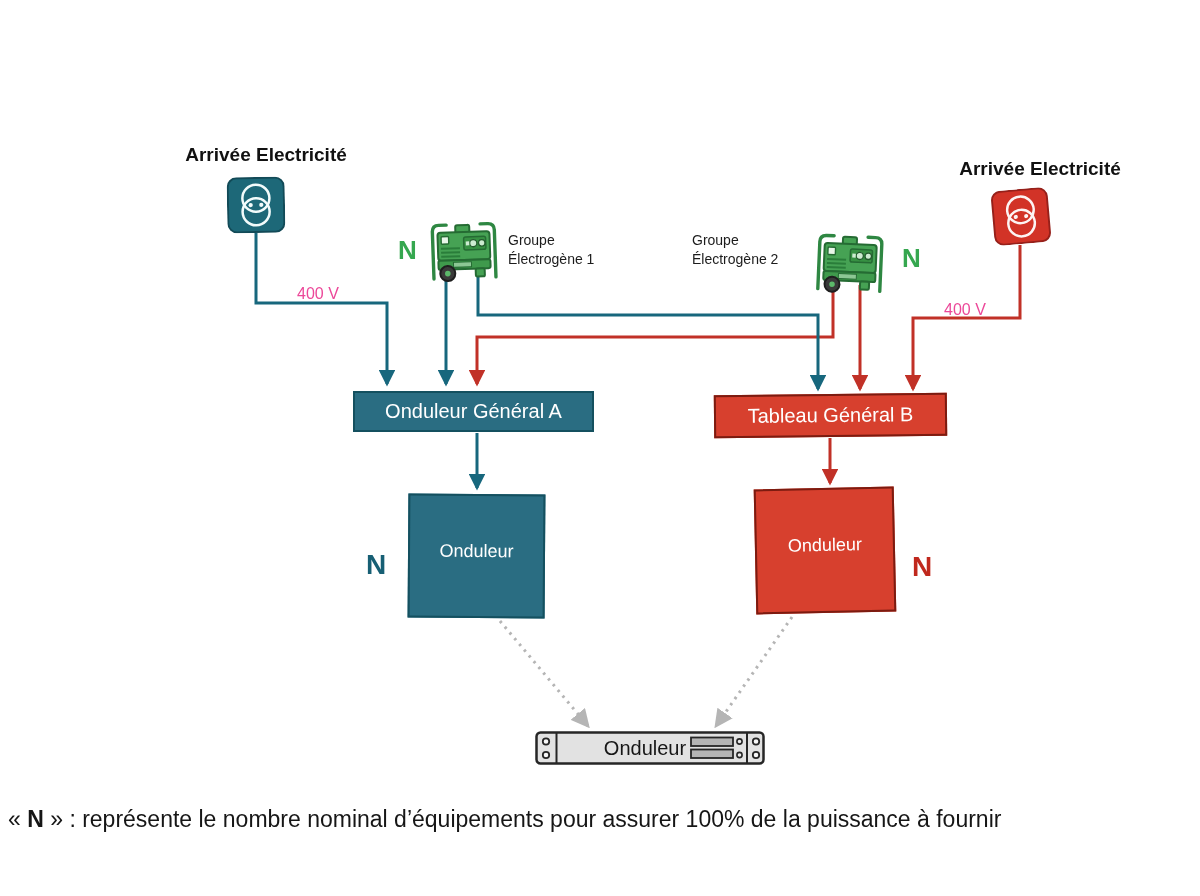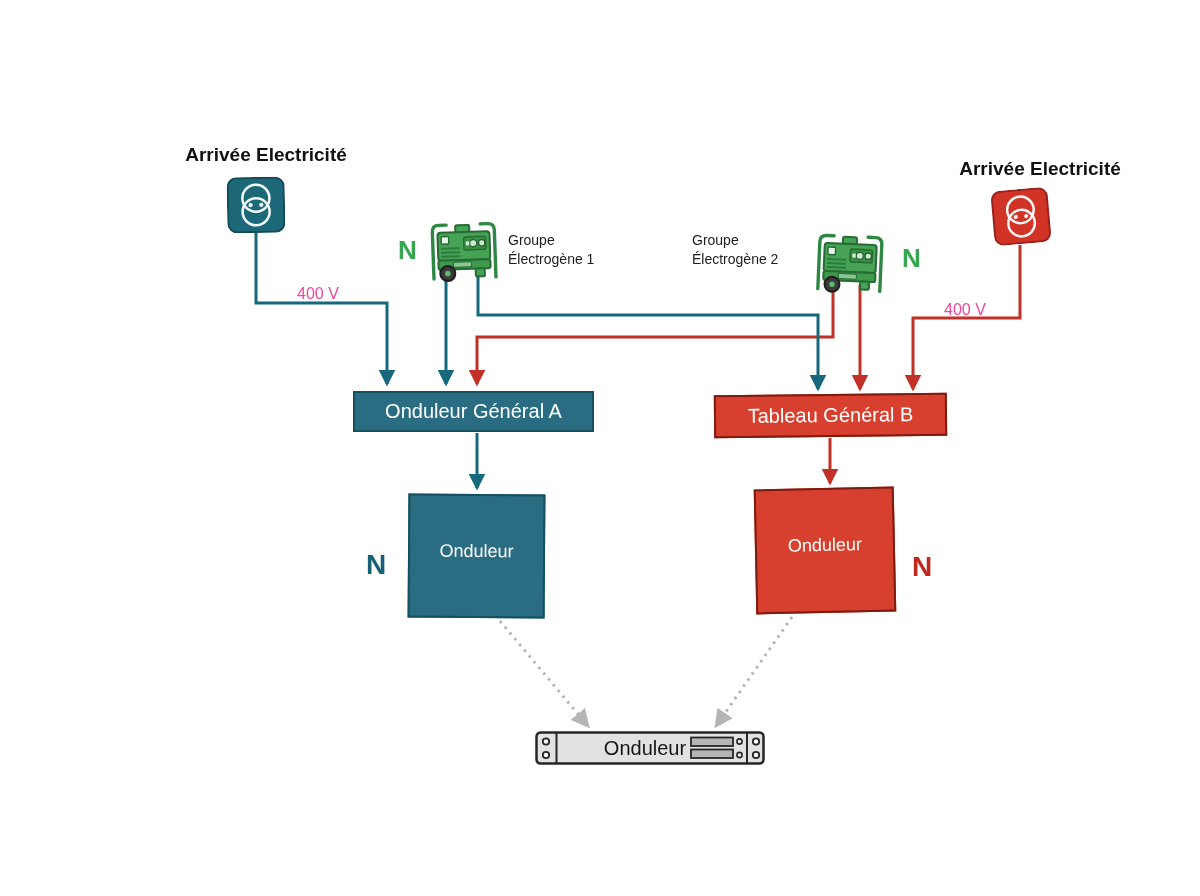--- a/index.html
+++ b/index.html
@@ -168,14 +168,17 @@
       <circle cx="221" cy="10.5" r="3.2" fill="#f7f7f7" stroke="#262626" stroke-width="1.8"></circle>
       <circle cx="221" cy="24" r="3.2" fill="#f7f7f7" stroke="#262626" stroke-width="1.8"></circle>
       <rect x="156" y="6.5" width="42" height="8.5" fill="#b5b5b5" stroke="#262626" stroke-width="1.8"></rect>
       <rect x="156" y="18.5" width="42" height="8.5" fill="#b5b5b5" stroke="#262626" stroke-width="1.8"></rect>
       <circle cx="204.5" cy="10.5" r="2.6" fill="#ececec" stroke="#262626" stroke-width="1.6"></circle>
       <circle cx="204.5" cy="24" r="2.6" fill="#ececec" stroke="#262626" stroke-width="1.6"></circle>
     </svg>
   </div>
   <div class="abs server-label" style="left:575px;top:737px;width:140px;">Onduleur</div>
 
+  <div class="abs caption" style="left:8px;top:806px;">
+    <span>« </span><b>N</b><span> » : représente le nombre nominal d’équipements pour assurer 100% de la puissance à fournir</span>
+  </div>
 
 </div>
 
 </body></html>

